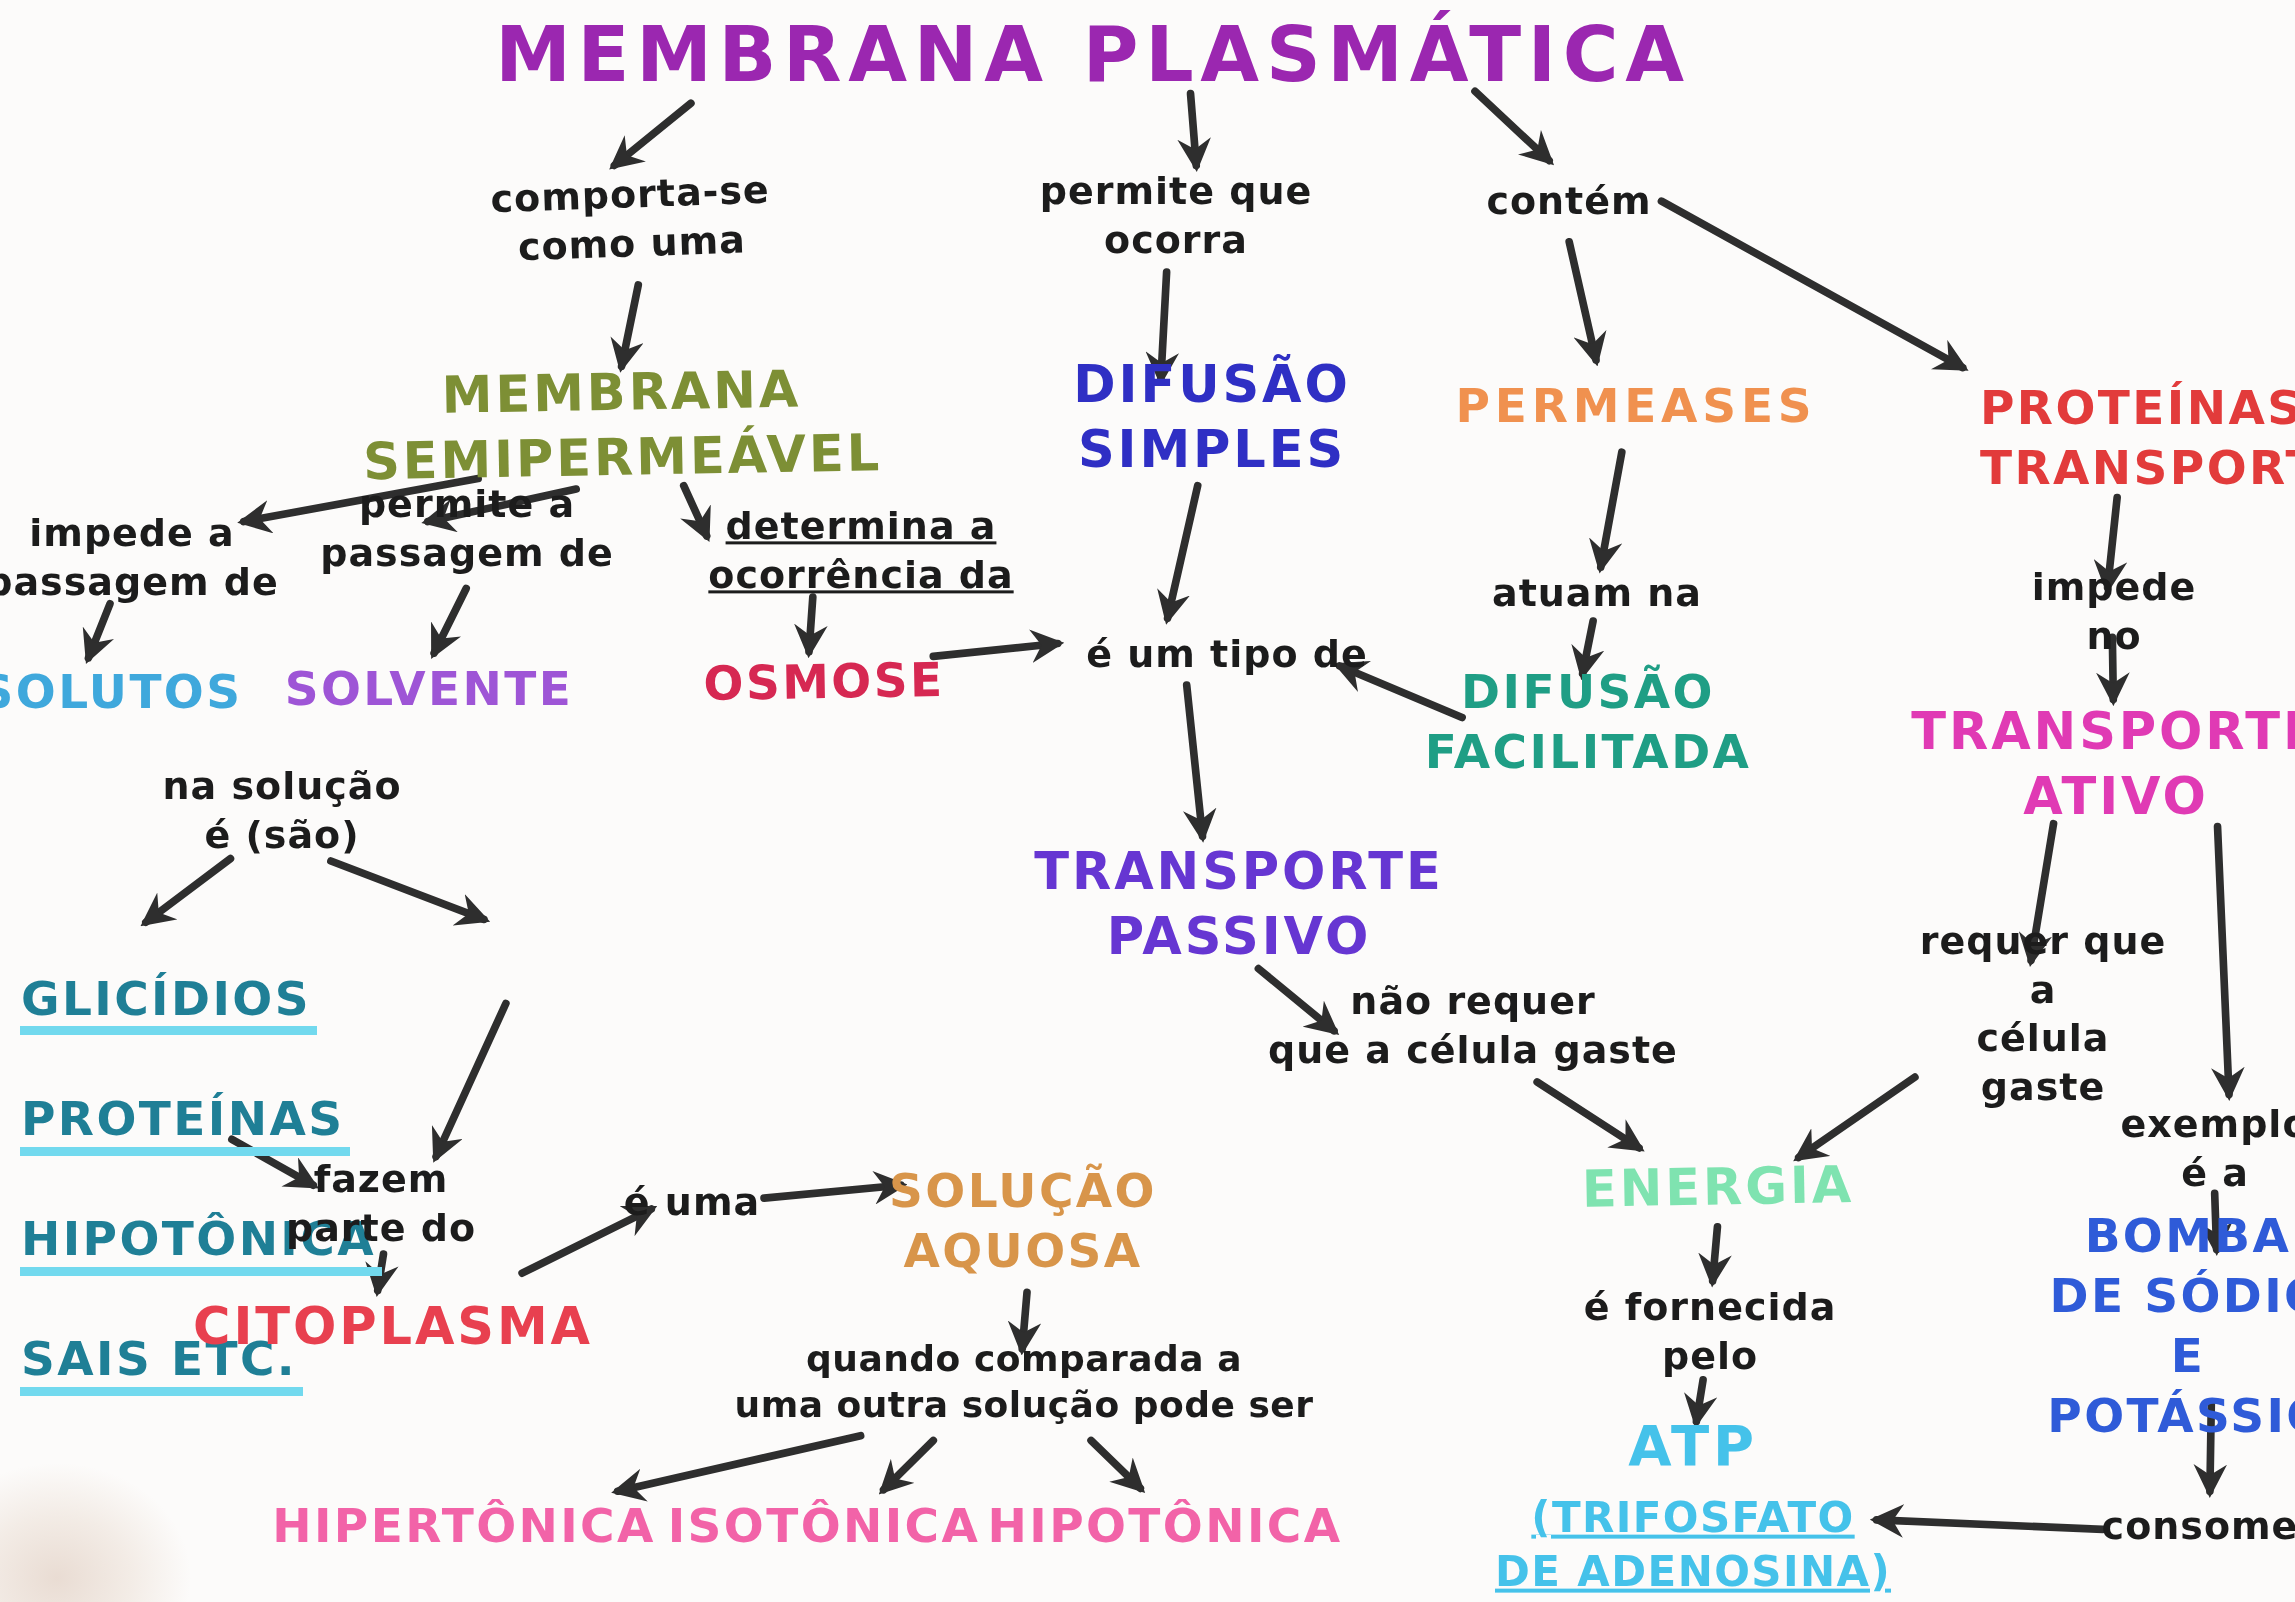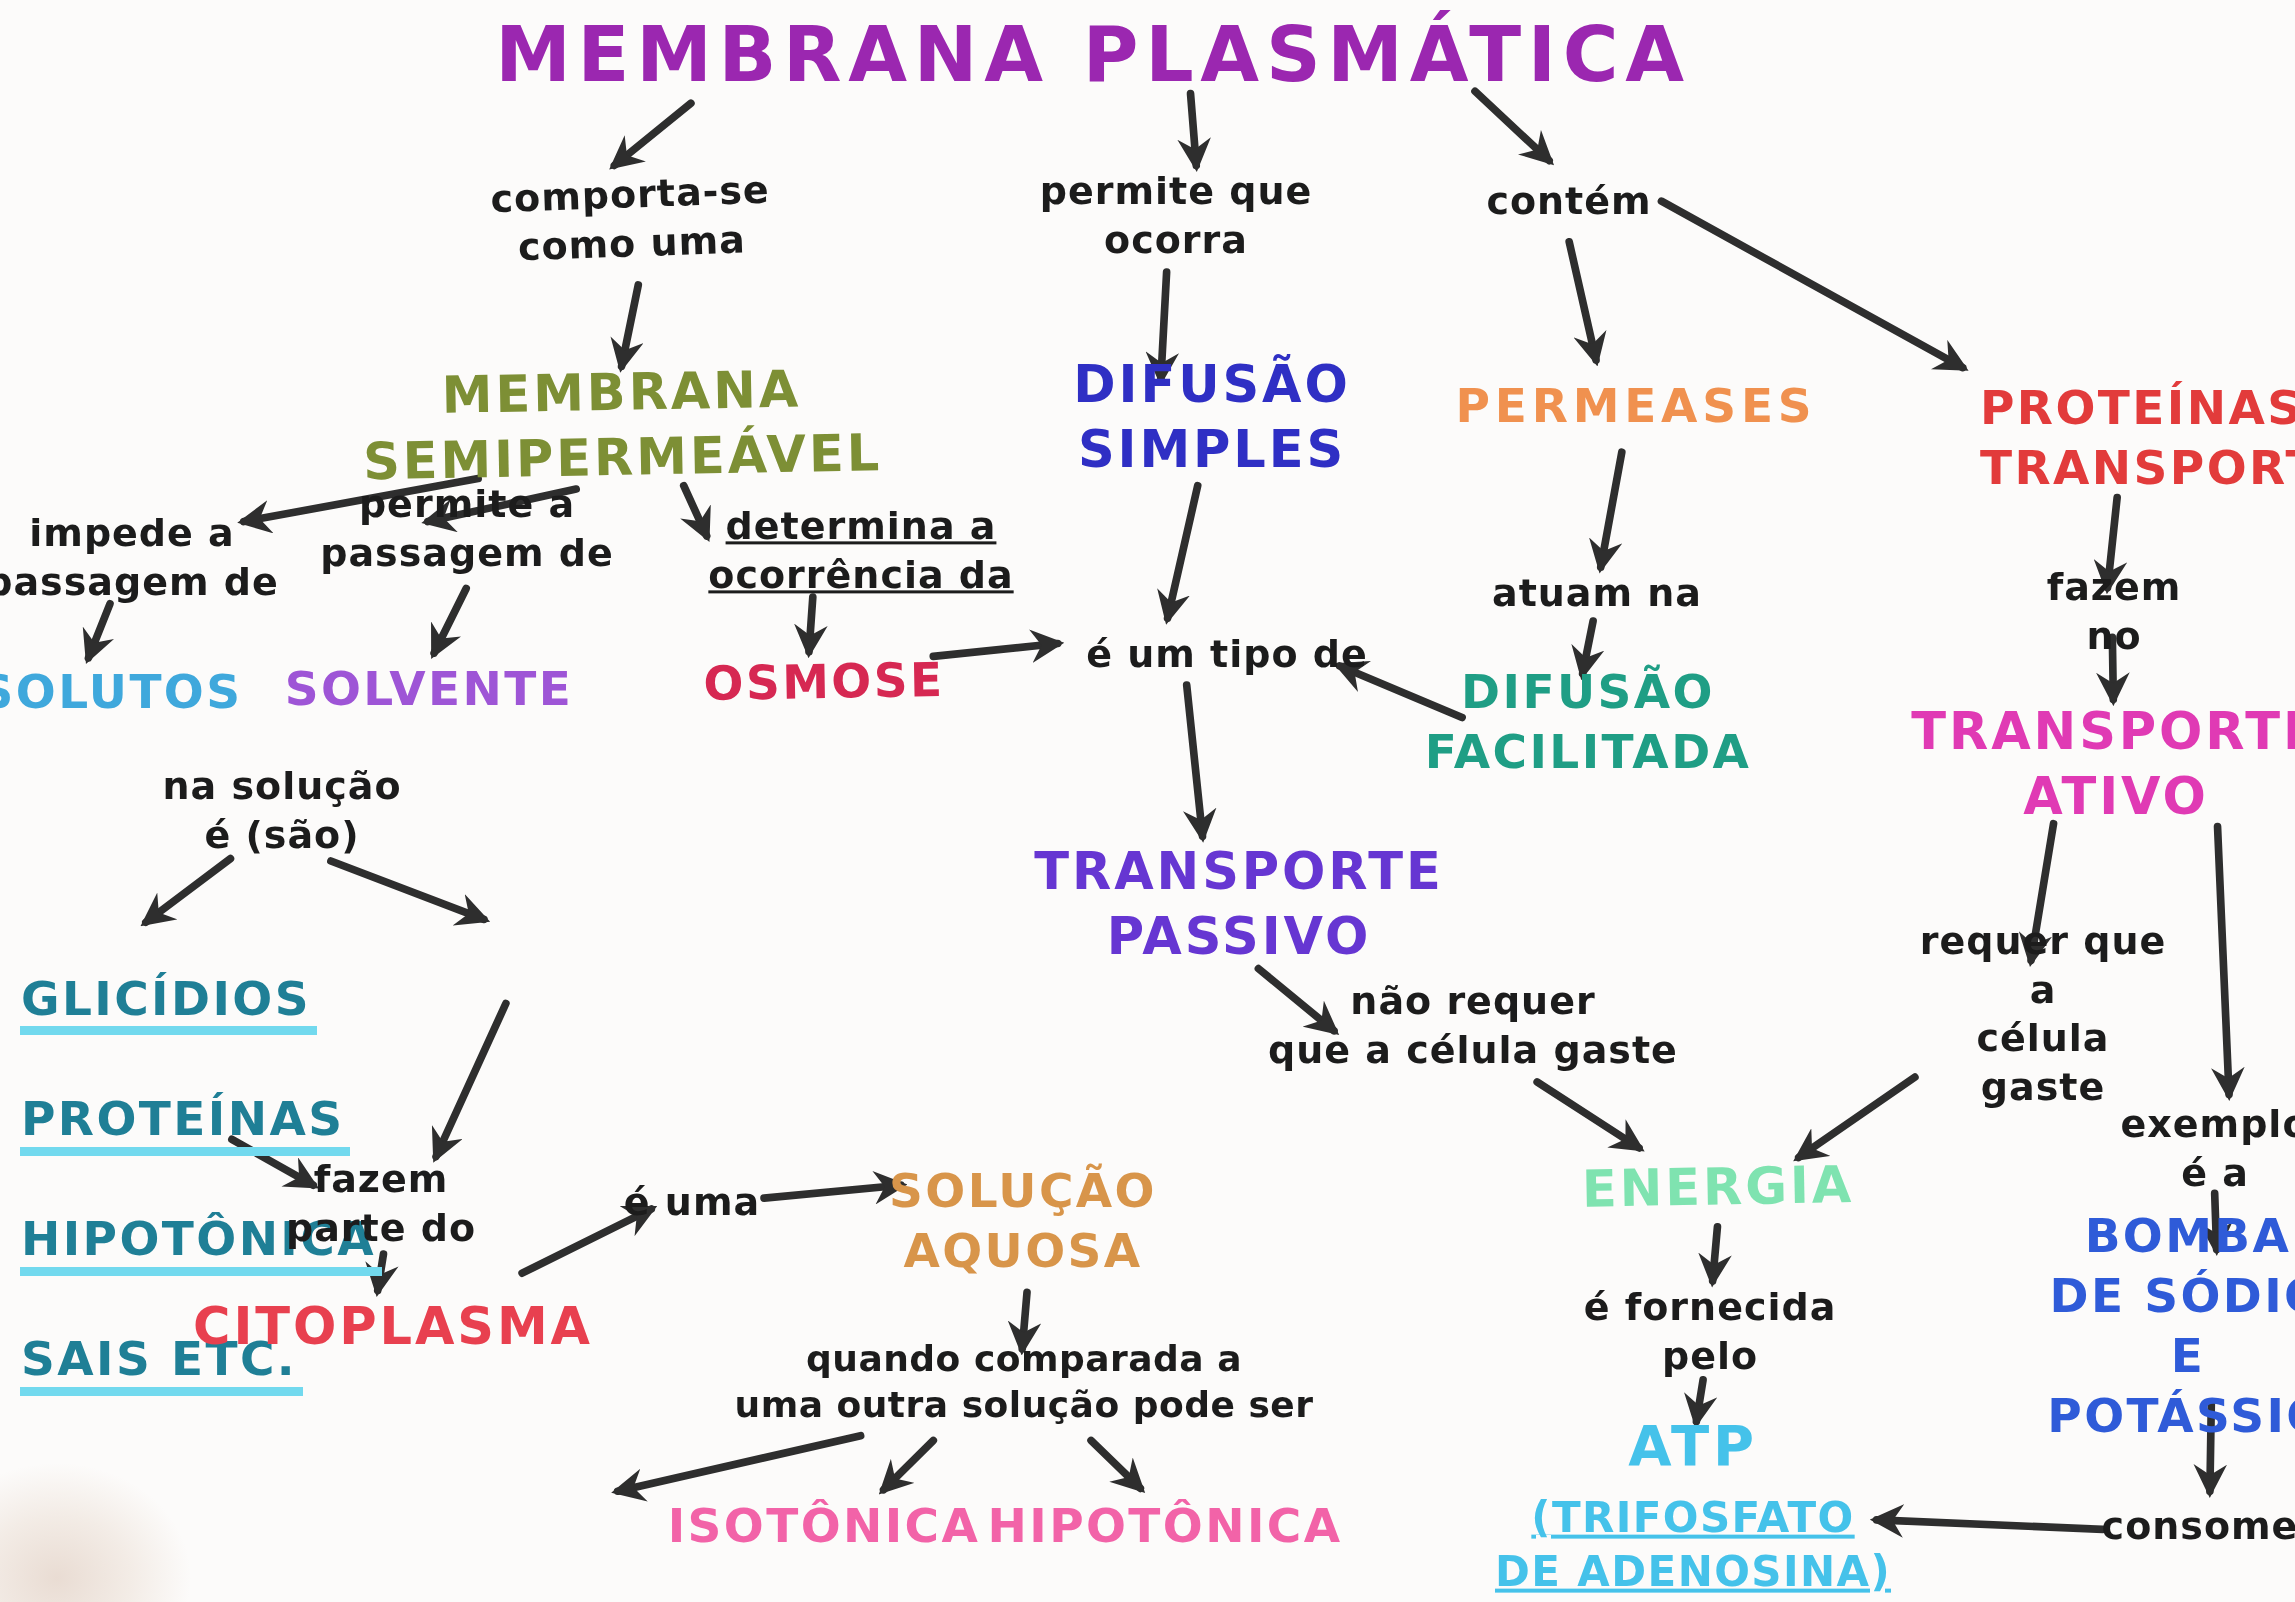--- a/index.html
+++ b/index.html
@@ -145,20 +145,21 @@
 
 
   <div class="node s-label" style="left:381px;top:1204px;">fazem
 parte do</div>
   <div class="node s-big c-pinkred" style="left:393px;top:1327px;">CITOPLASMA</div>
   <div class="node s-label" style="left:692px;top:1202px;">é uma</div>
   <div class="node s-med c-tan" style="left:1023px;top:1221px;">SOLUÇÃO
 AQUOSA</div>
   <div class="node s-small" style="left:1024px;top:1382px;">quando comparada a
 uma outra solução pode ser</div>
+  <div class="node s-med c-pink" style="left:464px;top:1526px;">HIPERTÔNICA</div>
   <div class="node s-med c-pink" style="left:824px;top:1526px;">ISOTÔNICA</div>
   <div class="node s-med c-pink" style="left:1165px;top:1526px;">HIPOTÔNICA</div>
 
   <div class="node s-label" style="left:1176px;top:216px;">permite que
 ocorra</div>
   <div class="node s-big c-blue" style="left:1212px;top:417px;">DIFUSÃO
 SIMPLES</div>
   <div class="node s-label" style="left:1227px;top:654px;">é um tipo de</div>
   <div class="node s-big c-purple" style="left:1239px;top:904px;">TRANSPORTE
 PASSIVO</div>
@@ -175,21 +176,21 @@
   </div>
 
   <div class="node s-label" style="left:1569px;top:201px;">contém</div>
   <div class="node s-med c-orange" style="left:1636px;top:406px;letter-spacing:4.8px;">PERMEASES</div>
   <div class="node s-label" style="left:1597px;top:593px;">atuam na</div>
   <div class="node s-med c-teal" style="left:1588px;top:722px;">DIFUSÃO
 FACILITADA</div>
 
   <div class="node leftblock s-med c-red" style="left:1980px;top:378px;">PROTEÍNAS
 TRANSPORTADORAS</div>
-  <div class="node s-label" style="left:2114px;top:612px;">fazem no</div>
+  <div class="node s-label" style="left:2114px;top:612px;">impede no</div>
   <div class="node s-big c-magenta" style="left:2116px;top:764px;">TRANSPORTE
 ATIVO</div>
   <div class="node s-label" style="left:2043px;top:1014px;">requer que a
 célula gaste</div>
   <div class="node s-label" style="left:2215px;top:1149px;">exemplo
 é a</div>
   <div class="node s-med c-royal" style="left:2188px;top:1326px;">BOMBA
 DE SÓDIO
 E POTÁSSIO</div>
   <div class="node s-label" style="left:2200px;top:1526px;">consome</div>

